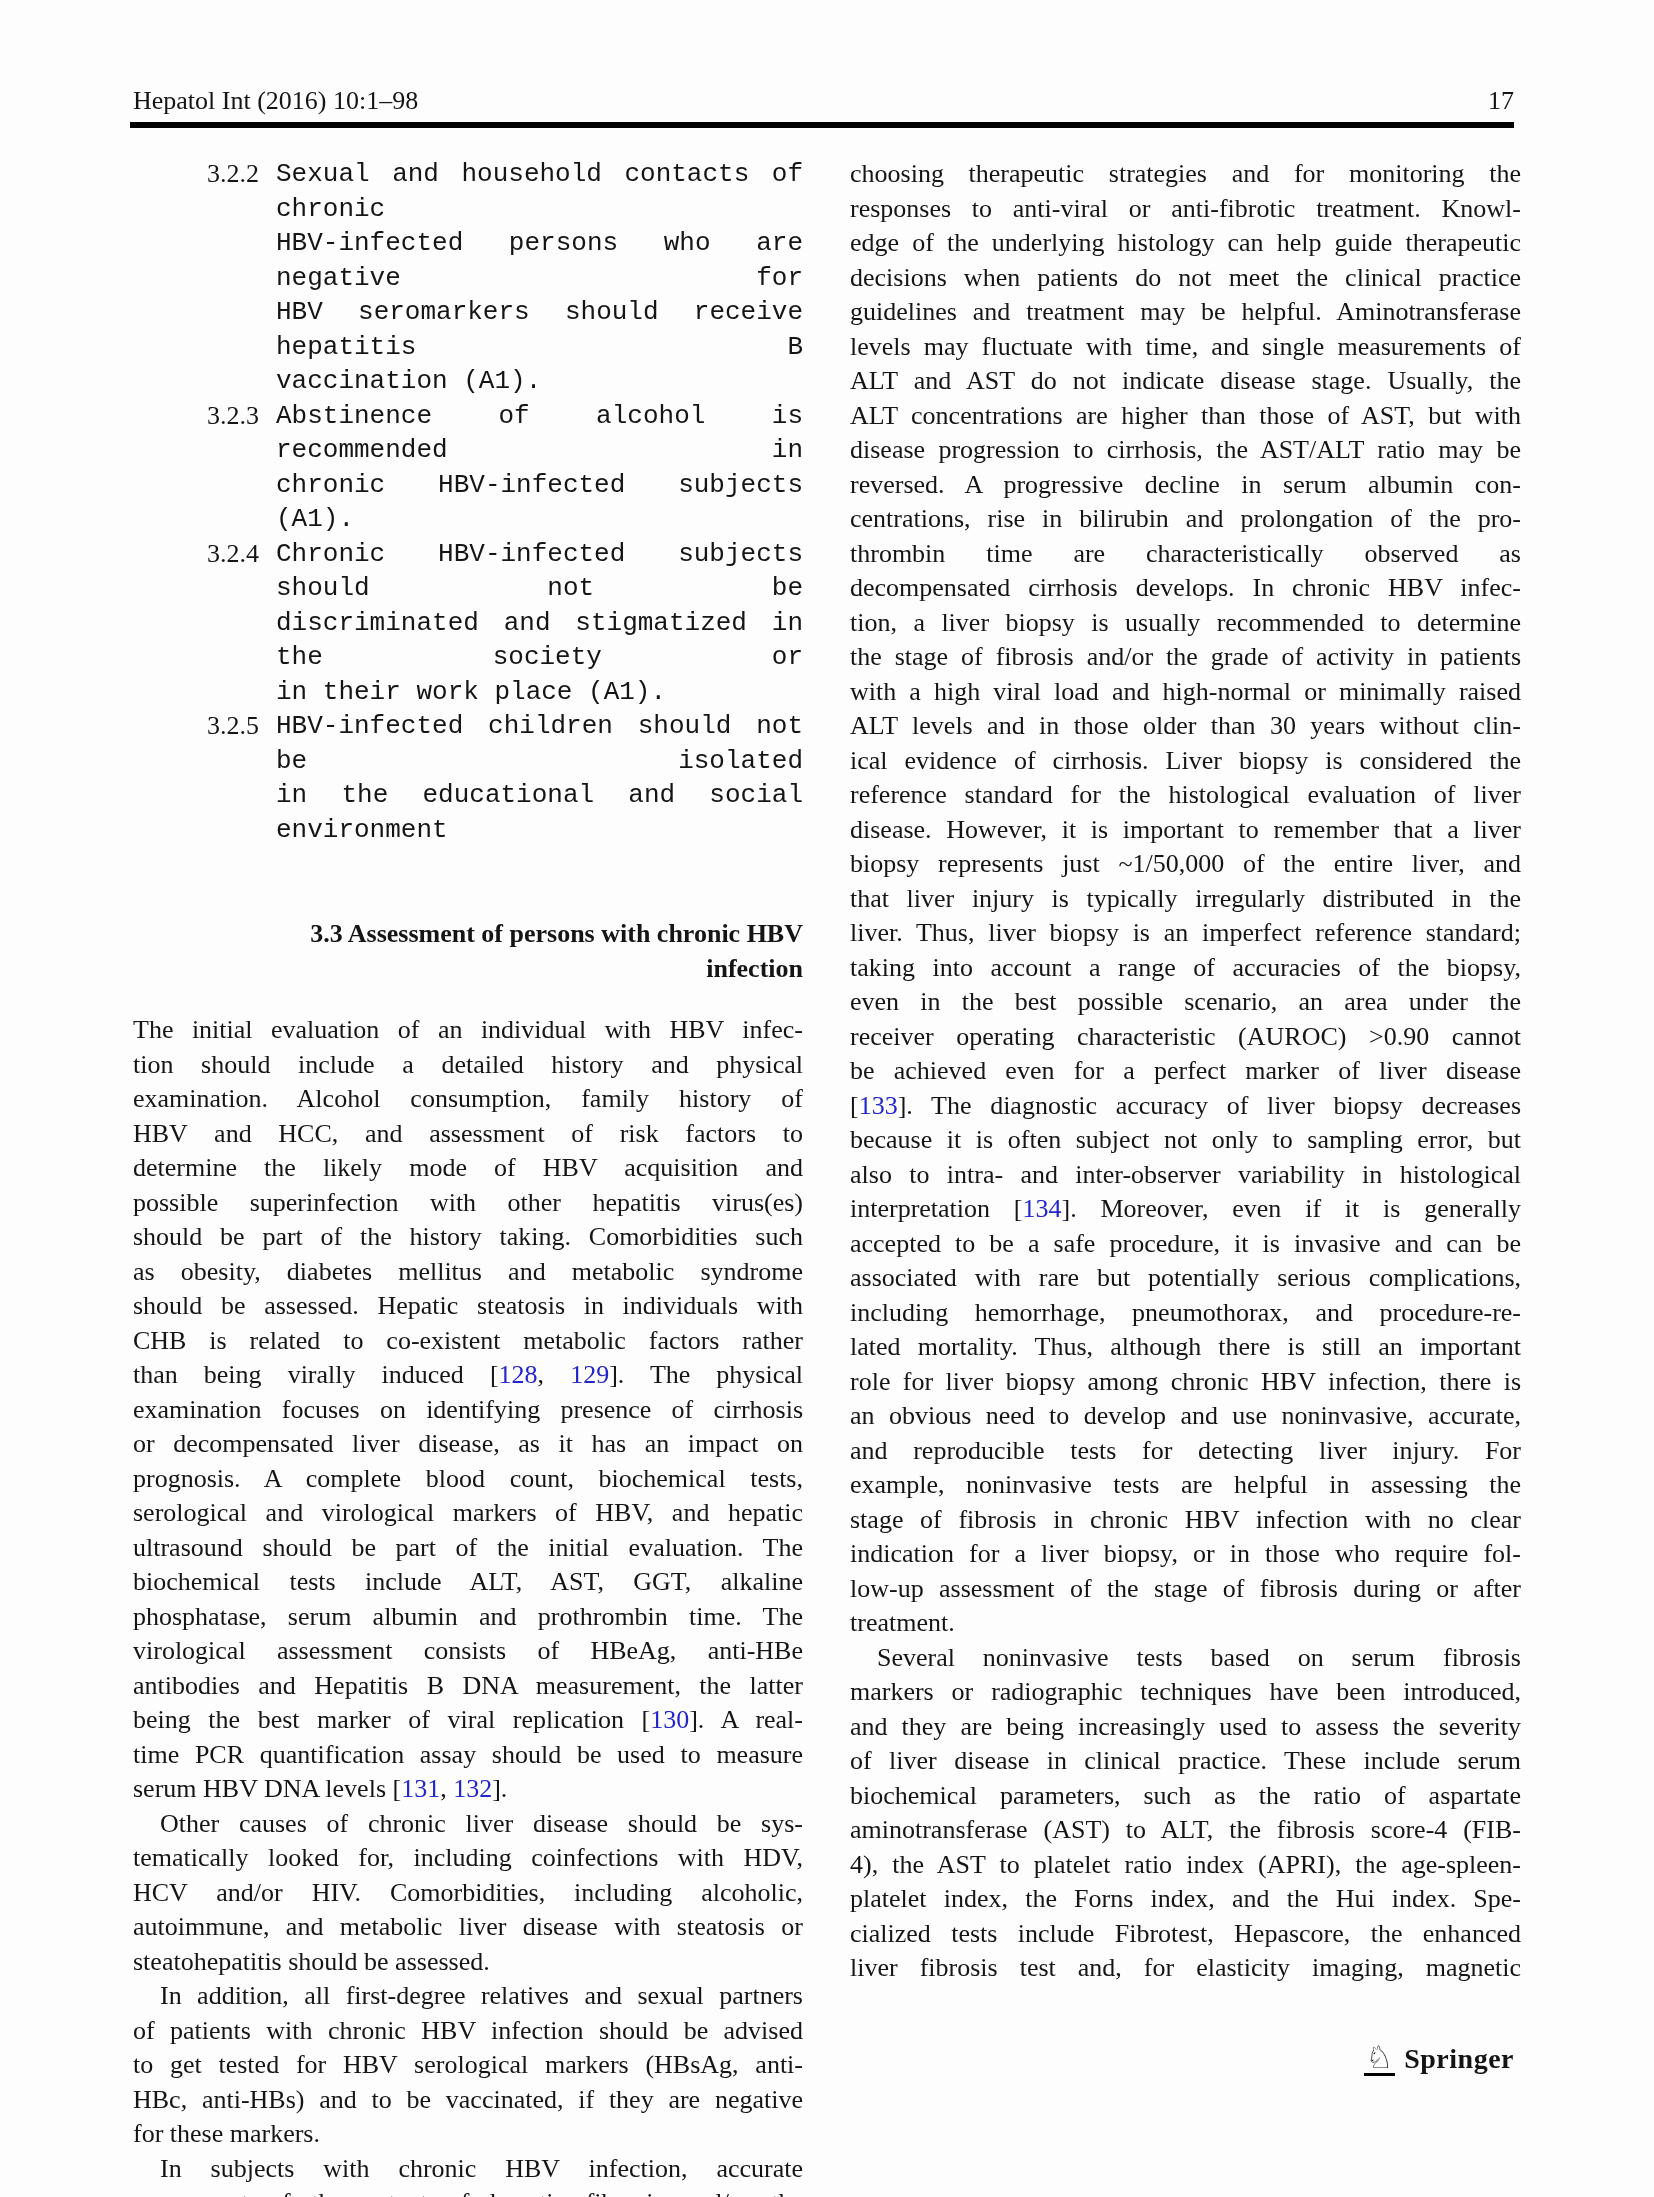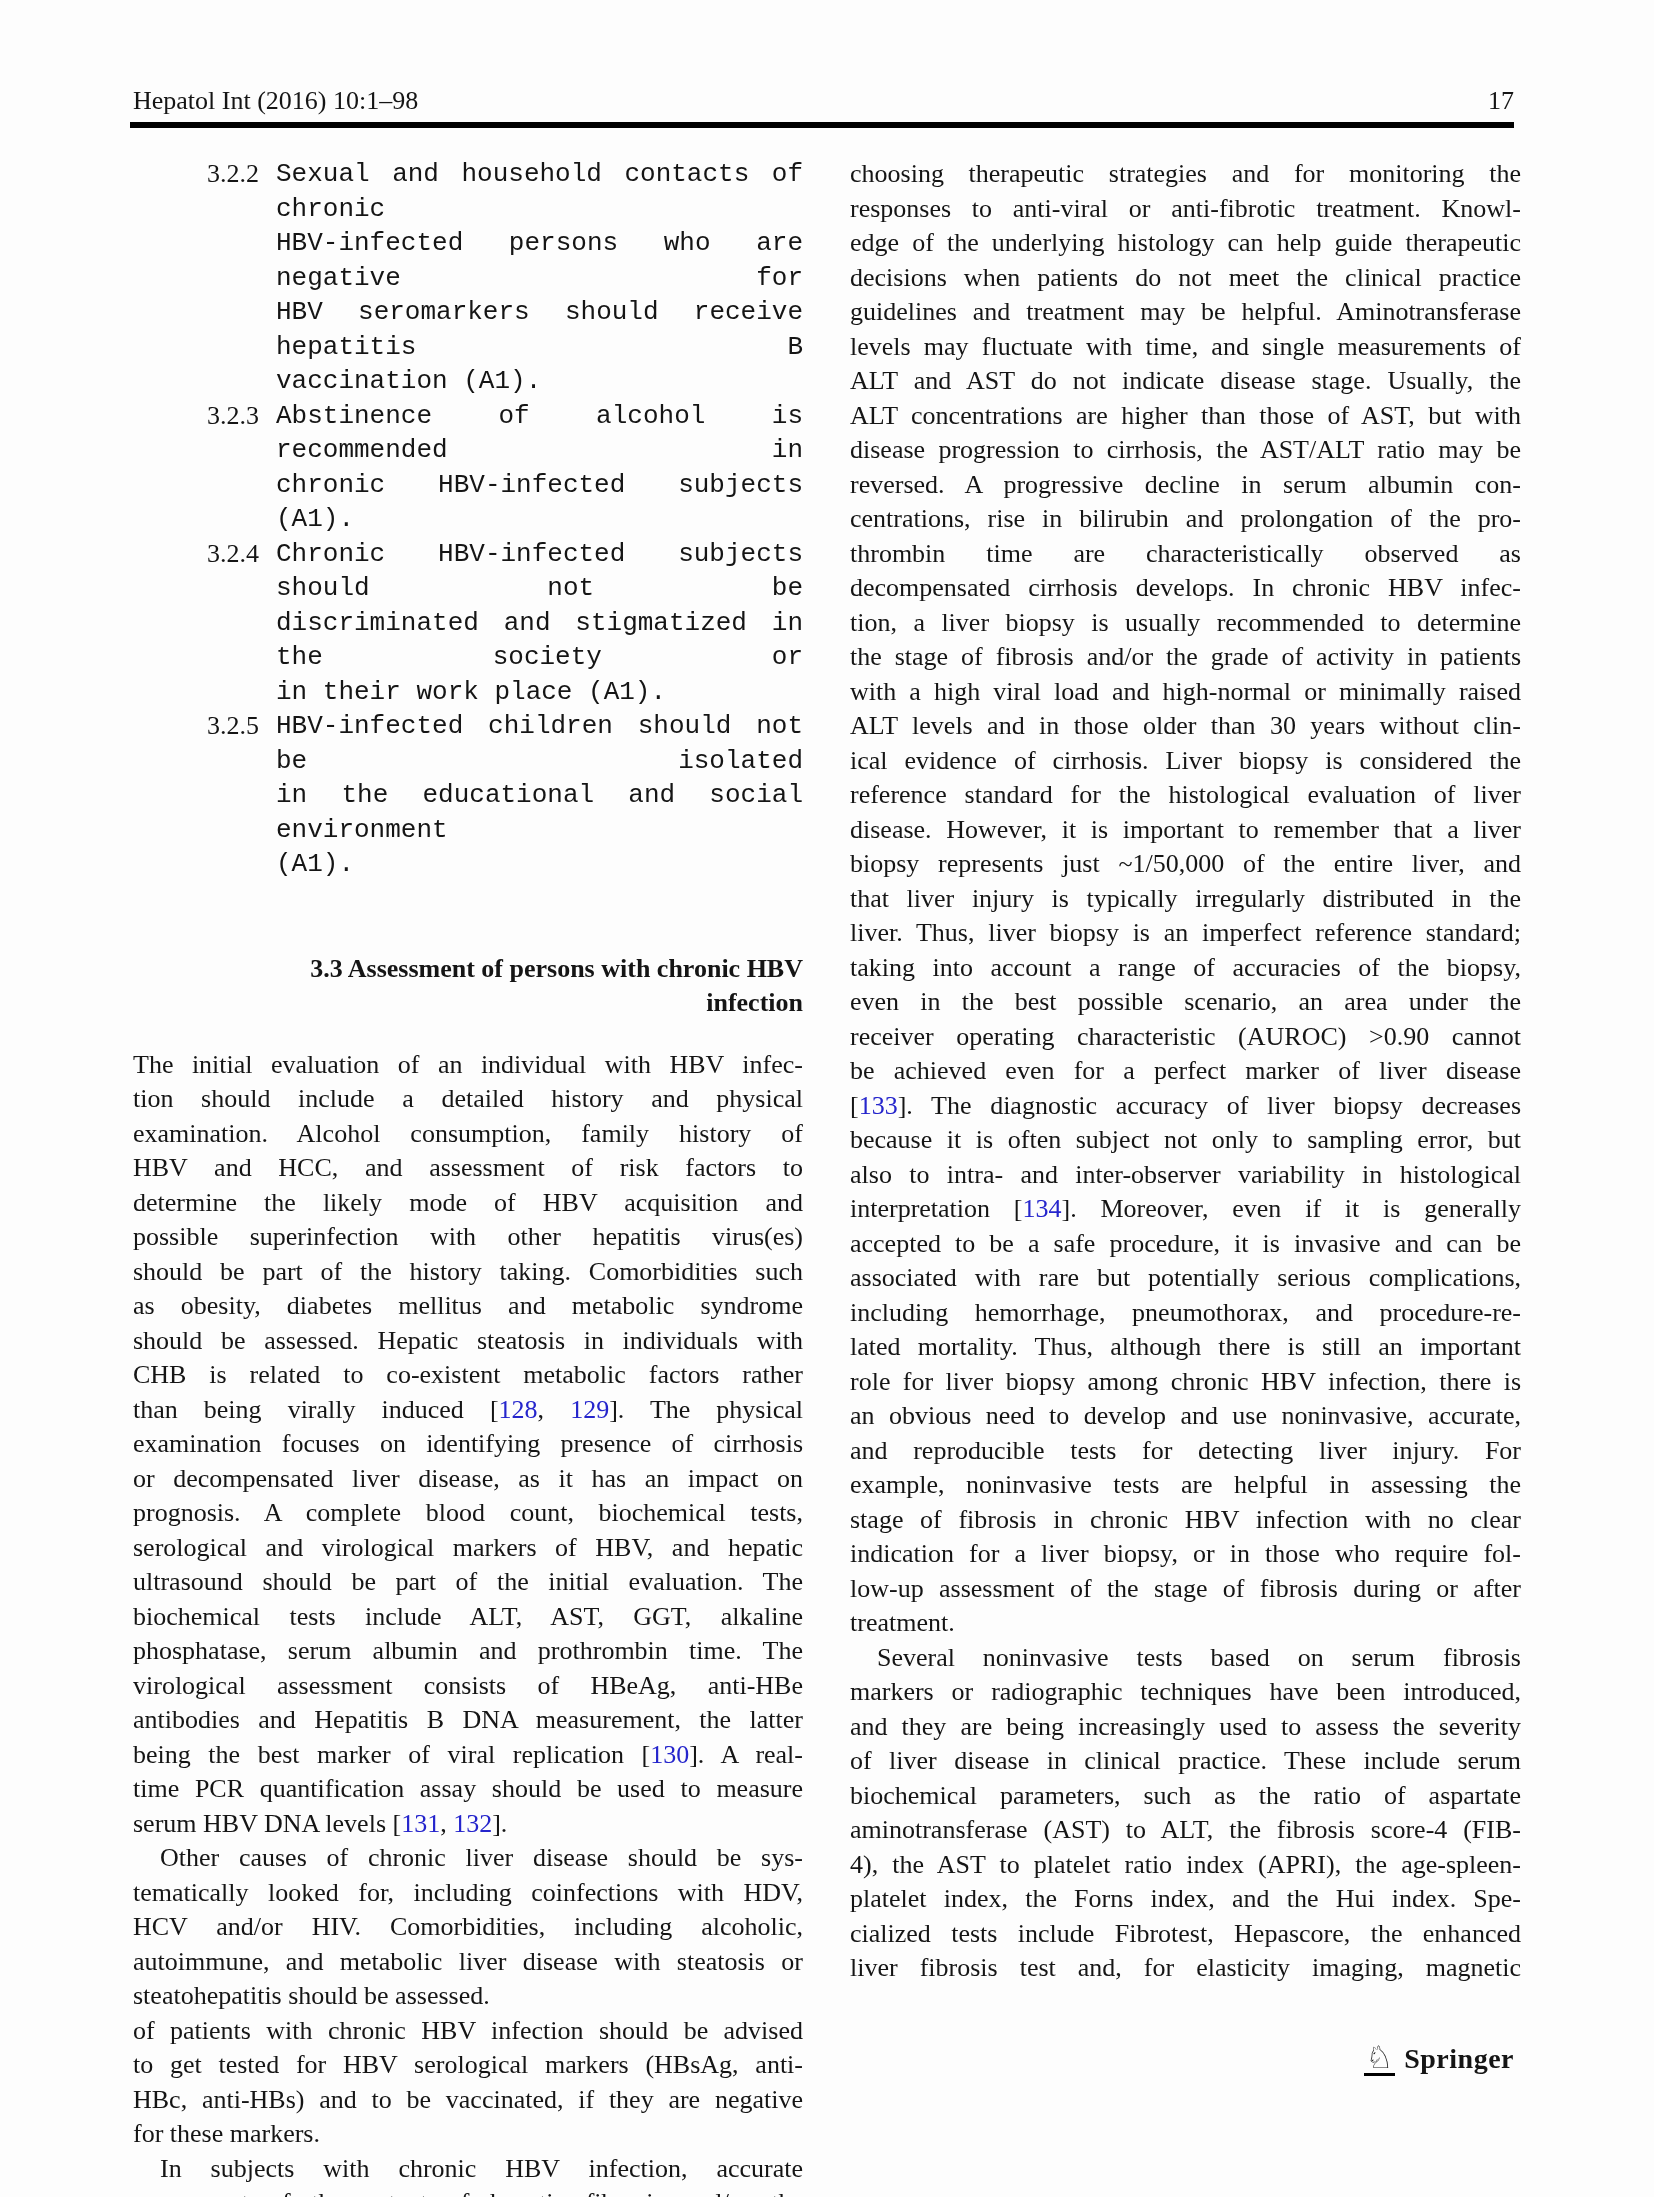--- a/index.html
+++ b/index.html
@@ -88,21 +88,20 @@
             <div class="line">Chronic HBV-infected subjects should not be</div>
             <div class="line">discriminated and stigmatized in the society or</div>
             <div class="line last">in their work place (A1).</div>
           </div>
         </div>
         <div class="list-item">
           <span class="list-num">3.2.5</span>
           <div class="item-lines">
             <div class="line">HBV-infected children should not be isolated</div>
             <div class="line">in the educational and social environment</div>
-            <div class="line last">(A1).</div>
           </div>
         </div>
         <div class="heading">
           <div class="h-line">3.3 Assessment of persons with chronic HBV</div>
           <div class="h-line">infection</div>
         </div>
         <div class="paragraph">
           <div class="line">The initial evaluation of an individual with HBV infec-</div>
           <div class="line">tion should include a detailed history and physical</div>
           <div class="line">examination. Alcohol consumption, family history of</div>
@@ -128,20 +127,21 @@
           <div class="line last">serum HBV DNA levels [<span class="cite">131</span>, <span class="cite">132</span>].</div>
         </div>
         <div class="paragraph">
           <div class="line indent">Other causes of chronic liver disease should be sys-</div>
           <div class="line">tematically looked for, including coinfections with HDV,</div>
           <div class="line">HCV and/or HIV. Comorbidities, including alcoholic,</div>
           <div class="line">autoimmune, and metabolic liver disease with steatosis or</div>
           <div class="line last">steatohepatitis should be assessed.</div>
         </div>
         <div class="paragraph">
+          <div class="line indent">In addition, all first-degree relatives and sexual partners</div>
           <div class="line">of patients with chronic HBV infection should be advised</div>
           <div class="line">to get tested for HBV serological markers (HBsAg, anti-</div>
           <div class="line">HBc, anti-HBs) and to be vaccinated, if they are negative</div>
           <div class="line last">for these markers.</div>
         </div>
         <div class="paragraph">
           <div class="line indent">In subjects with chronic HBV infection, accurate</div>
           <div class="line">assessment of the extent of hepatic fibrosis and/or the</div>
           <div class="line">severity of necroinflammatory activity is essential for</div>
         </div>

